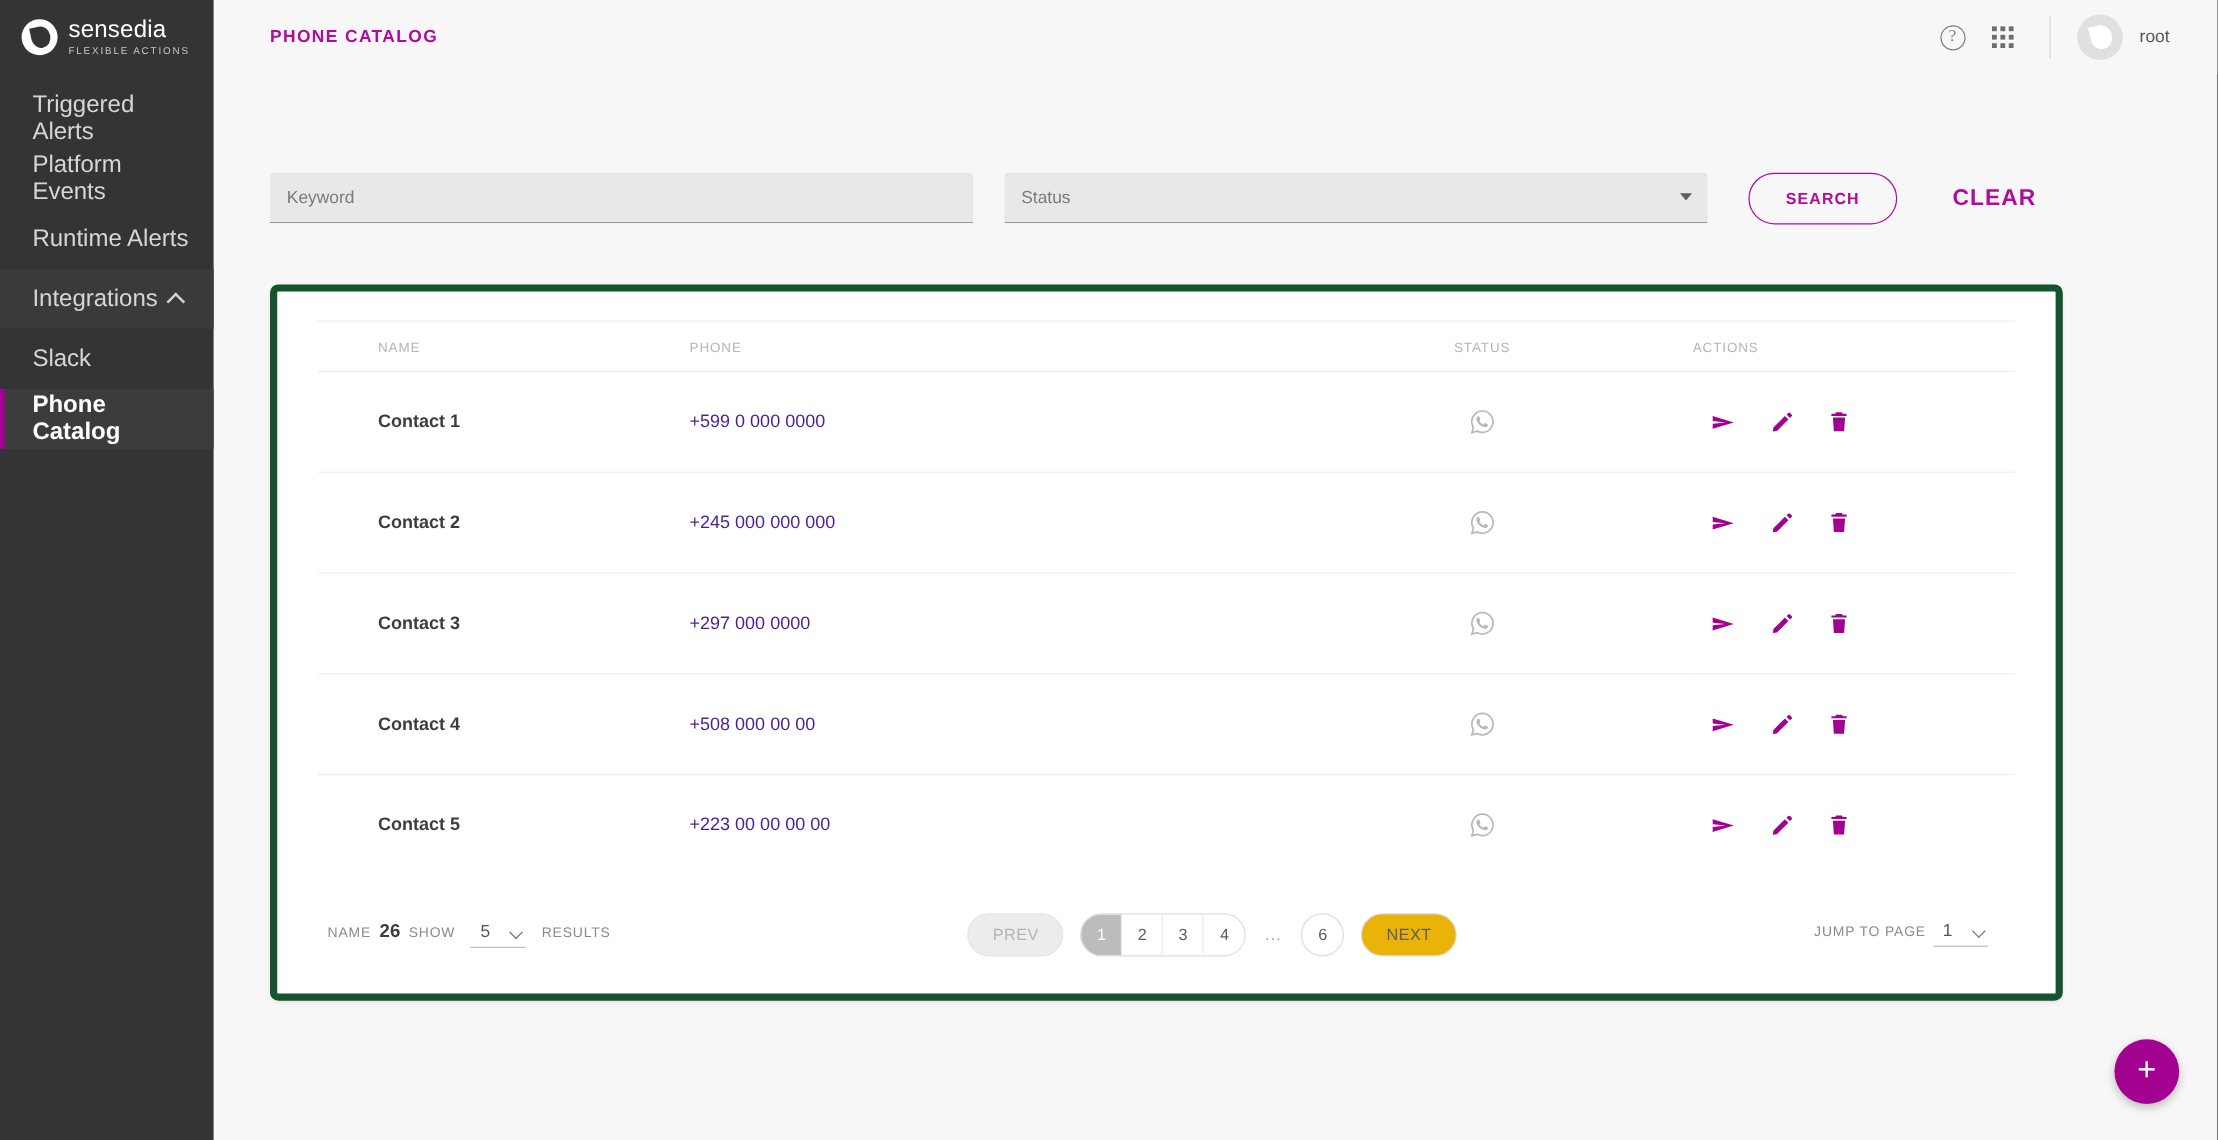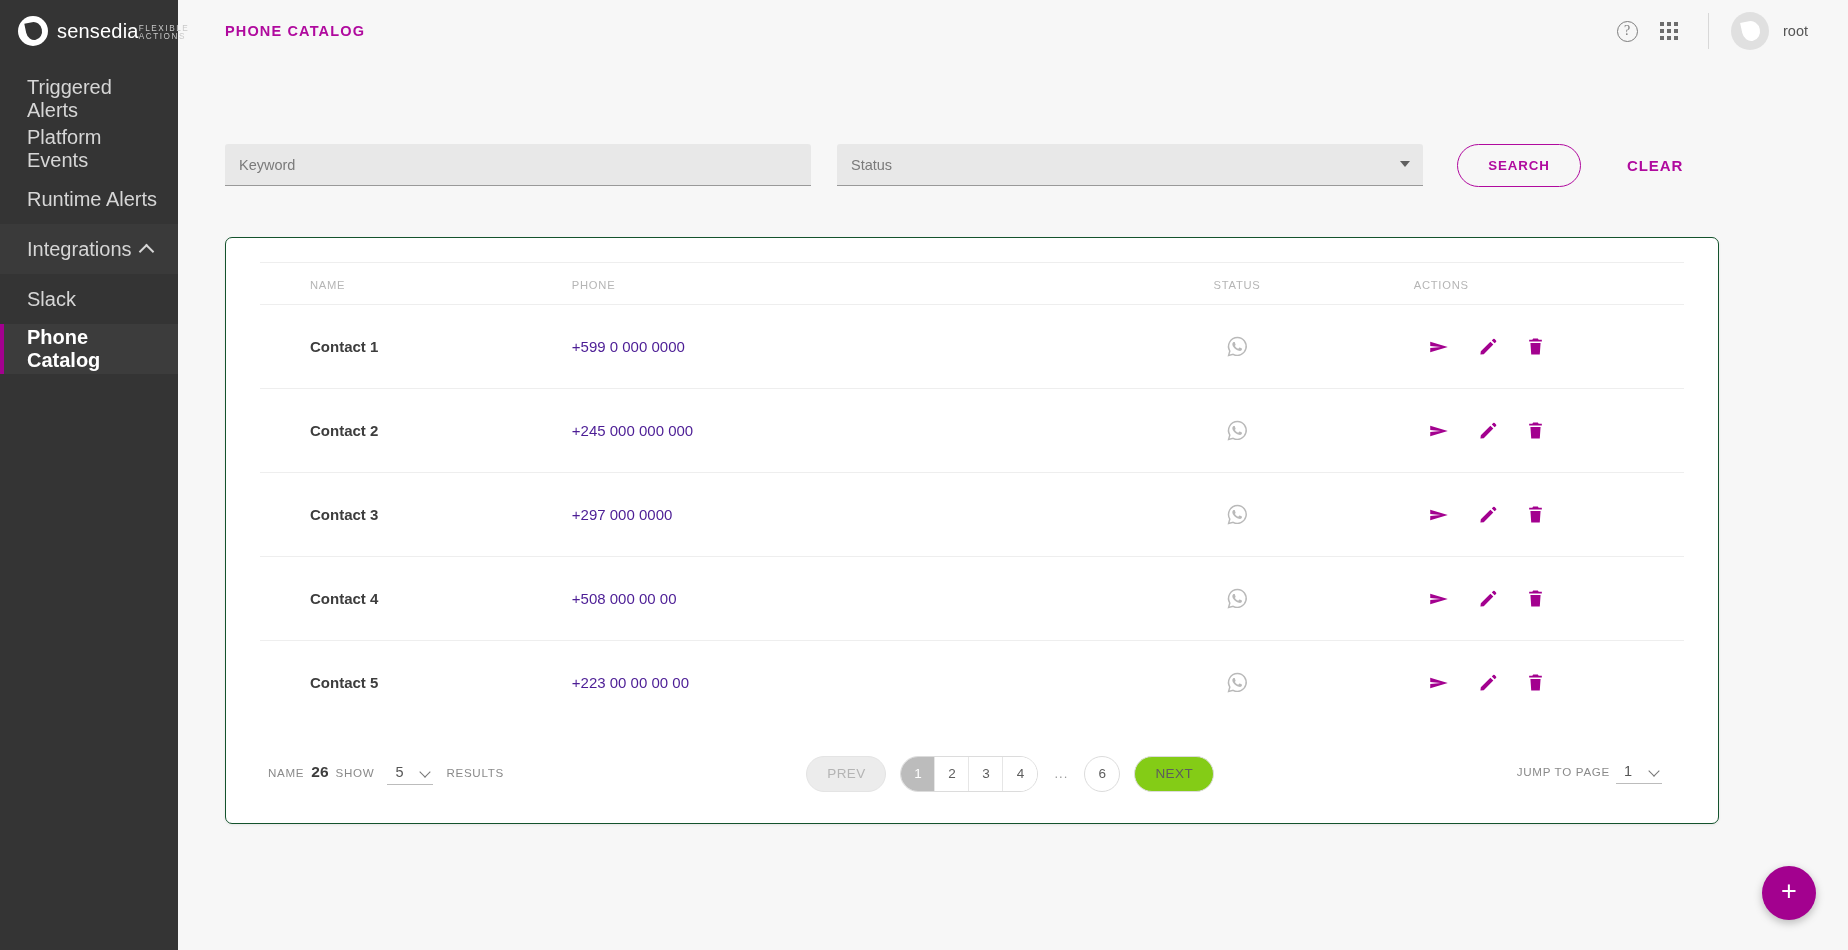--- a/index.html
+++ b/index.html
@@ -47,21 +47,21 @@
   }
   .logo-mark::after {
     content: "";
     position: absolute;
     left: 8px; top: 6px;
     width: 16px; height: 18px;
     background: #343434;
     border-radius: 0 60% 60% 60%;
     transform: rotate(-12deg);
   }
-  .logo-text { display: flex; flex-direction: row; line-height: 1; }
+  .logo-text { display: flex; flex-direction: column; line-height: 1; }
   .logo-word {
     color: #ffffff;
     font-size: 20px;
     letter-spacing: 0.2px;
     font-weight: 400;
   }
   .logo-sub {
     color: #c9c9c9;
     font-size: 8.2px;
     letter-spacing: 1.55px;
@@ -241,34 +241,34 @@
     letter-spacing: 0.9px;
     cursor: pointer;
     font-family: "Liberation Sans", sans-serif;
   }
   .btn-clear {
     margin-left: 36px;
     height: 43px;
     background: transparent;
     border: none;
     color: #b00a9e;
-    font-size: 15px;
+    font-size: 19px;
     font-weight: bold;
     letter-spacing: 0.9px;
     cursor: pointer;
     font-family: "Liberation Sans", sans-serif;
     padding: 0 10px;
   }
 
   
   .card {
     margin: 50px 0 0 75px;
     width: 1494px;
     background: #ffffff;
-    border: 1px solid #14532d;
+    border: 6px solid #14532d;
     border-radius: 7px;
     box-shadow: 0 1px 3px rgba(0,0,0,0.07);
     padding: 24px 34px 0 34px;
   }
   table { width: 100%; border-collapse: collapse; }
   thead th {
     text-align: left;
     color: #b5b5b5;
     font-size: 11.2px;
     font-weight: normal;
@@ -350,21 +350,21 @@
     margin-right: auto;
     display: flex;
     align-items: center;
     gap: 14px;
   }
   .pg-pill {
     height: 36px;
     min-width: 80px;
     border-radius: 18px;
     border: 1px solid #dcdcdc;
-    background: #84cc16;
+    background: #eab308;
     color: #5d5d5d;
     font-size: 13.5px;
     display: flex; align-items: center; justify-content: center;
     cursor: pointer;
     font-family: "Liberation Sans", sans-serif;
     letter-spacing: 0.4px;
   }
   .pg-pill.disabled {
     background: #ececec;
     border-color: #e4e4e4;

